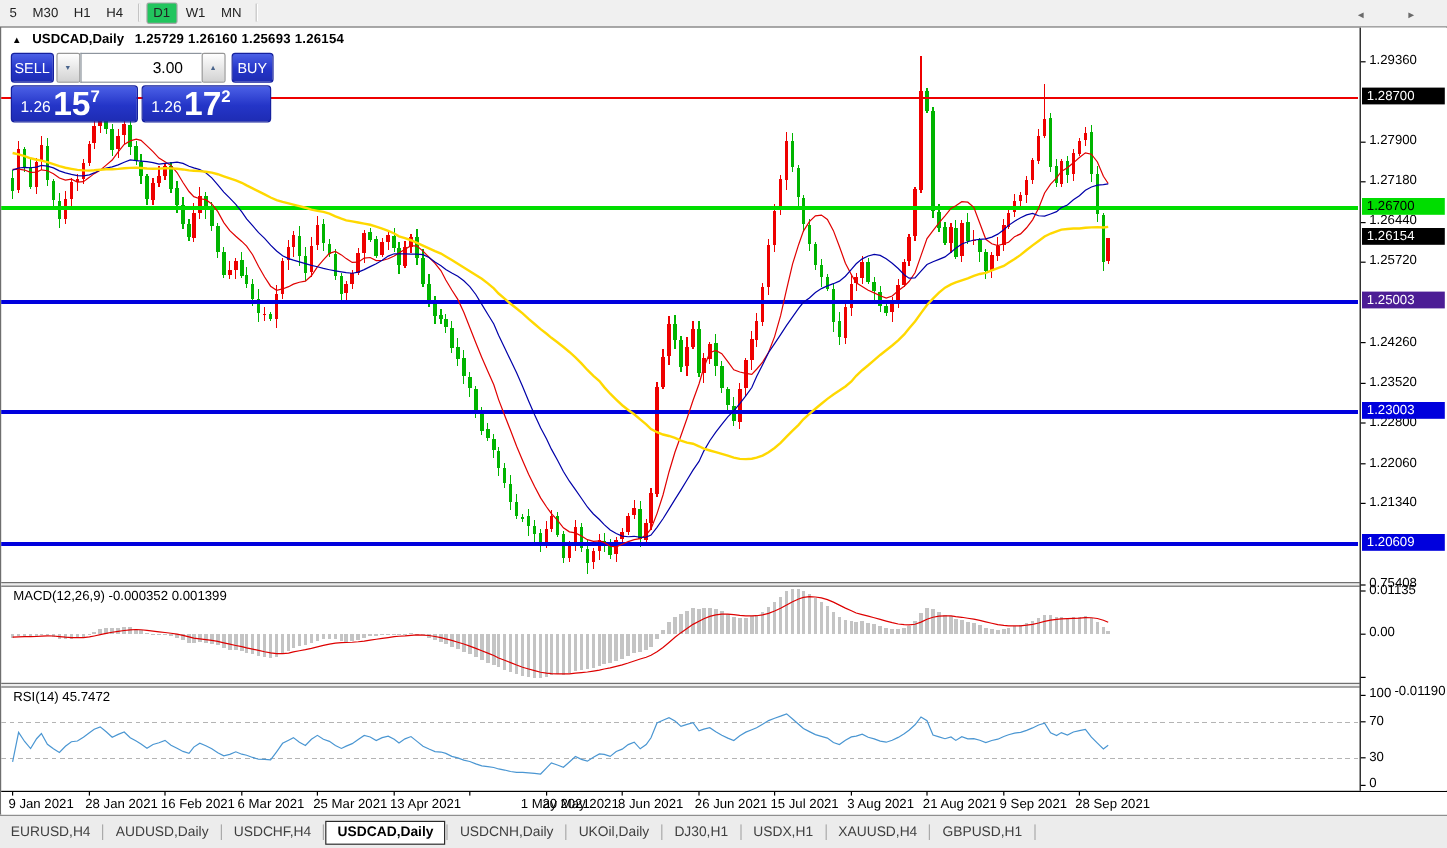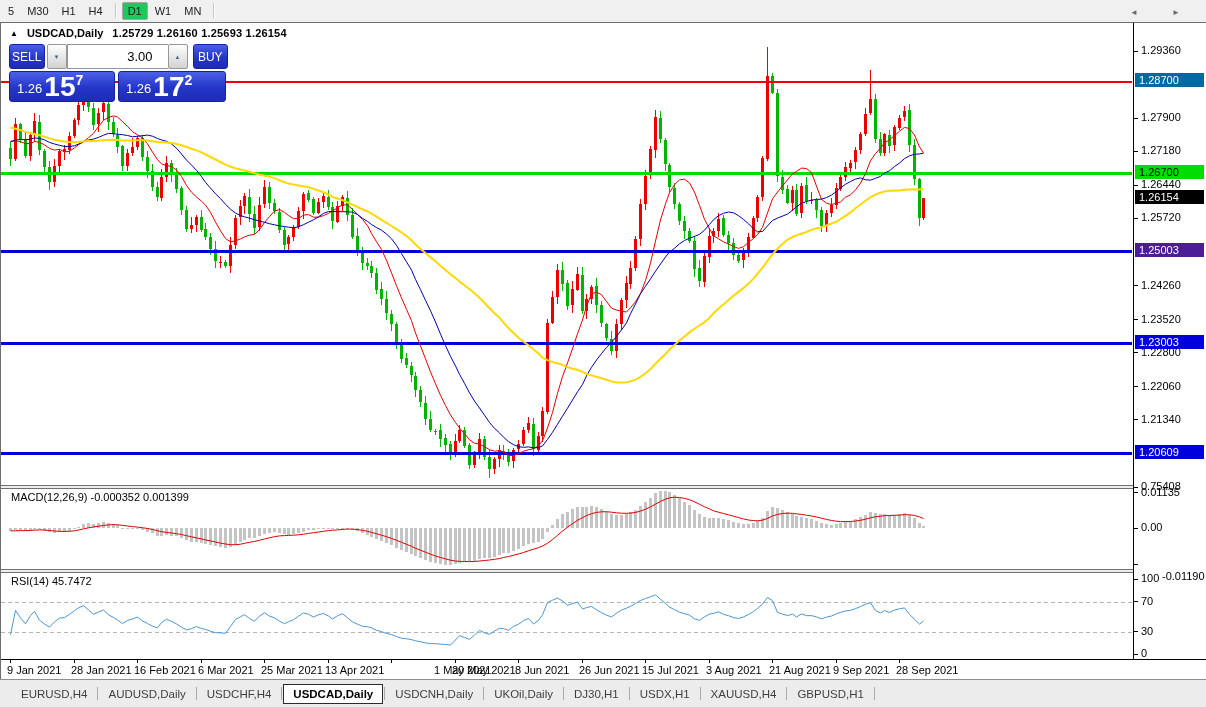--- a/index.html
+++ b/index.html
@@ -54,21 +54,21 @@
   .tick{position:absolute;left:0;width:4px;height:1px;background:#000;}
   .ticklab{position:absolute;left:7px;font-size:11px;color:#000;white-space:nowrap;}
   .lvlab{position:absolute;left:1px;width:69px;font-size:11px;padding:1px 0 1px 4px;
          box-sizing:border-box;white-space:nowrap;z-index:6;}
   
   #datestrip{position:absolute;left:0;top:637px;width:1206px;height:20px;background:#fff;}
   .dtick{position:absolute;top:0;width:1px;height:3px;background:#000;}
   .dlab{position:absolute;top:4px;font-size:11px;color:#000;white-space:nowrap;}
   
   #tabbar{position:absolute;left:0;top:679px;width:1206px;height:28px;background:#ececec;
-          border-top:1px solid #8f8f8f;display:flex;align-items:center;padding-left:12px;
+          border-top:1px solid #8f8f8f;display:flex;align-items:center;
           box-sizing:border-box;}
   .tab{font-size:11.5px;color:#3f3f3f;padding:3px 9px;cursor:default;white-space:nowrap;}
   .tab.active{background:#fff;border:1px solid #2b2b2b;color:#000;font-weight:bold;}
   .tsep{width:1px;height:13px;background:#aaa;margin:0 1px;}
   #tabnav{position:absolute;right:10px;top:8px;font-size:8px;color:#6a6a6a;letter-spacing:16px;}
 </style>
 </head>
 <body>
 
 <div id="toolbar">
@@ -737,21 +737,21 @@
       <div class="tick" style="top: 541.2px;"></div>
       <div class="ticklab" style="top: 547px; margin-left: 21px;">-0.01190</div>
       <div class="tick" style="top: 555.5px;"></div>
       <div class="ticklab" style="top: 549px;">100</div>
       <div class="tick" style="top: 578px;"></div>
       <div class="ticklab" style="top: 571.5px;">70</div>
       <div class="tick" style="top: 608px;"></div>
       <div class="ticklab" style="top: 601.5px;">30</div>
       <div class="tick" style="top: 630.5px;"></div>
       <div class="ticklab" style="top: 624px;">0</div>
-      <div class="lvlab" style="top: 50.3544px; background: #0369a1; color: rgb(255, 255, 255);">1.28700</div>
+      <div class="lvlab" style="top: 50.3544px; background: #000000; color: rgb(255, 255, 255);">1.28700</div>
       <div class="lvlab" style="top: 142.338px; background: rgb(0, 221, 0); color: rgb(0, 0, 0);">1.26700</div>
       <div class="lvlab" style="top: 220.385px; background: #4c1d95; color: rgb(255, 255, 255);">1.25003</div>
       <div class="lvlab" style="top: 312.368px; background: rgb(0, 0, 221); color: rgb(255, 255, 255);">1.23003</div>
       <div class="lvlab" style="top: 422.472px; background: rgb(0, 0, 221); color: rgb(255, 255, 255);">1.20609</div>
       <div class="lvlab" style="top: 167.449px; background: rgb(0, 0, 0); color: rgb(255, 255, 255);">1.26154</div>
     </div>
   <div id="datestrip">
       <div class="dtick" style="left: 9px;"></div>
       <div class="dlab" style="left: 6px;">9 Jan 2021</div>
       <div class="dtick" style="left: 73px;"></div>

